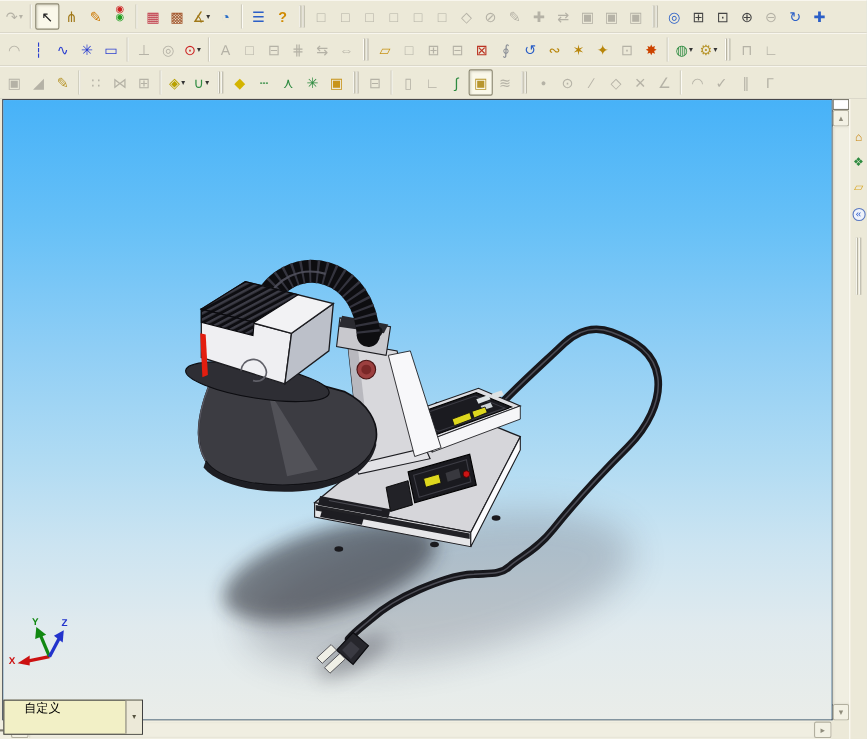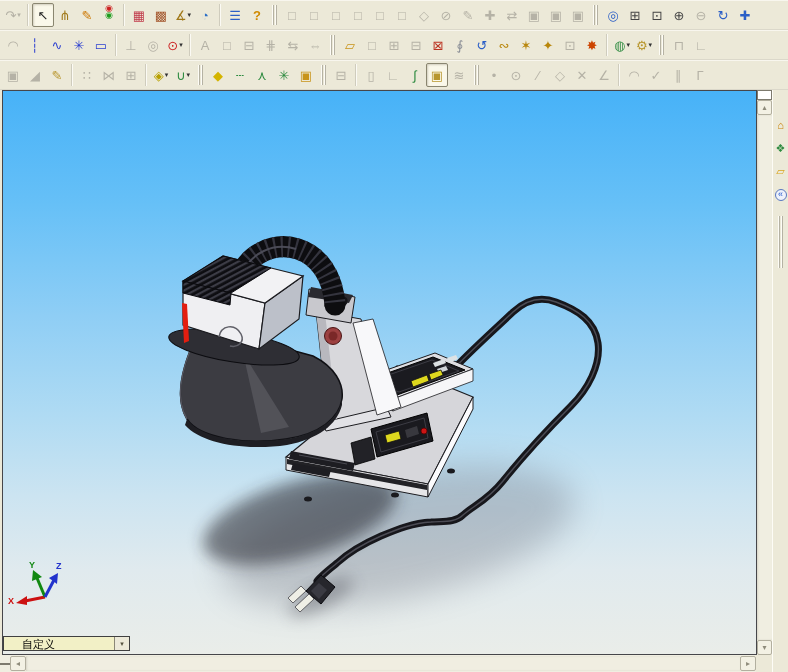--- a/index.html
+++ b/index.html
@@ -62,21 +62,21 @@
   .tp-glyph{font-size:11px;line-height:1;}
   .tp-btn.tp-round .tp-glyph{
     font-size:9px;width:12px;height:12px;border:1px solid #5a78c0;border-radius:50%;
     display:flex;align-items:center;justify-content:center;background:#eef2fa;
   }
   .tp-grip{width:5px;height:52px;margin-top:10px;position:relative;}
   .tp-grip::before,.tp-grip::after{content:"";position:absolute;top:0;bottom:0;width:1px;background:#b5b2a3;border-left:1px solid #fdfcf6;}
   .tp-grip::before{left:0}.tp-grip::after{left:3px}
   
   #config-combo{
-    position:absolute;left:3px;top:546px;width:127px;height:15px;z-index:3;
+    position:absolute;left:3px;top:546px;width:127px;height:32px;z-index:3;
     display:flex;background:#f2f0c6;border:1px solid #404040;
   }
   #config-combo .cb-text{flex:1;font-size:11px;line-height:14px;padding-left:18px;color:#000;}
   #config-combo .cb-btn{
     width:15px;background:#ece9d8;border-left:1px solid #8a8776;
     display:flex;align-items:center;justify-content:center;font-size:7px;color:#55523f;
   }
 </style>
 </head>
 <body>

